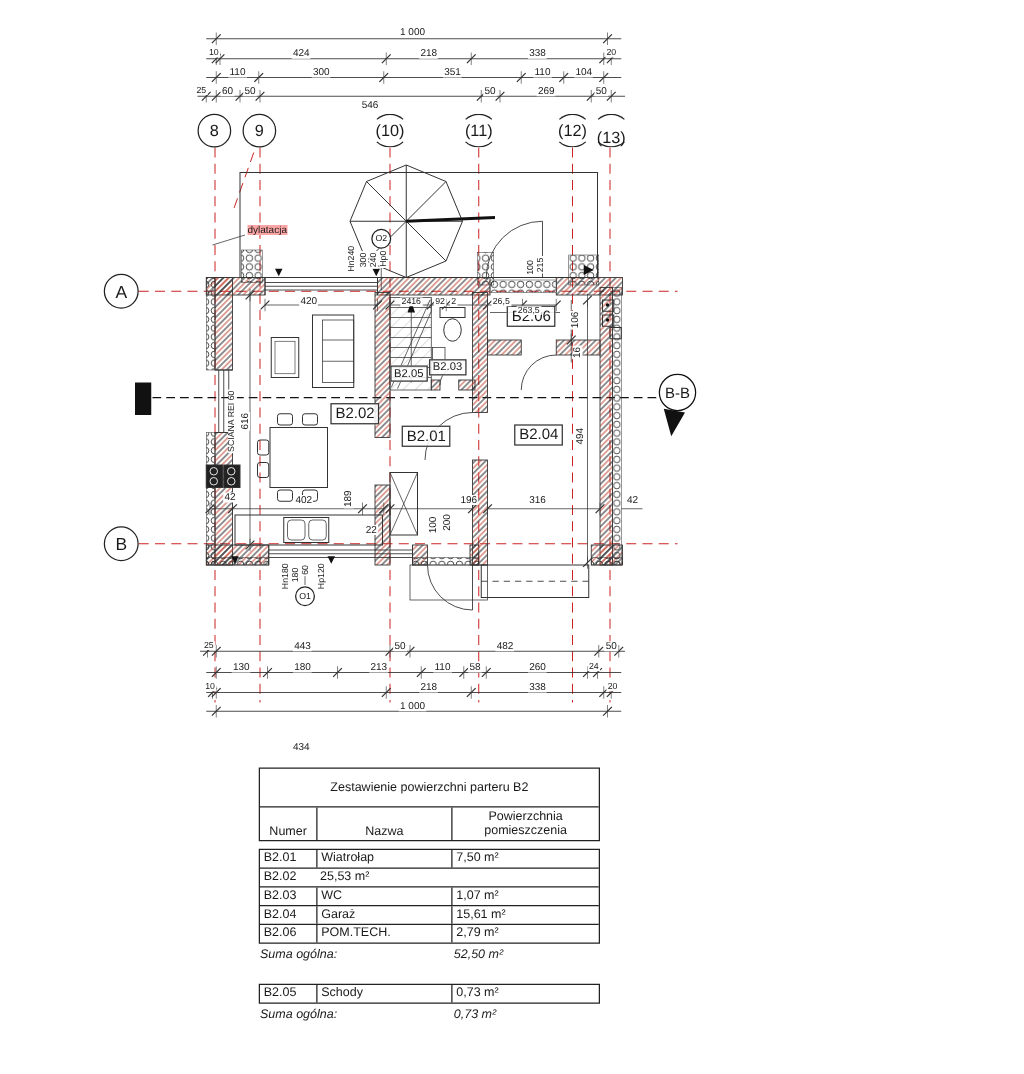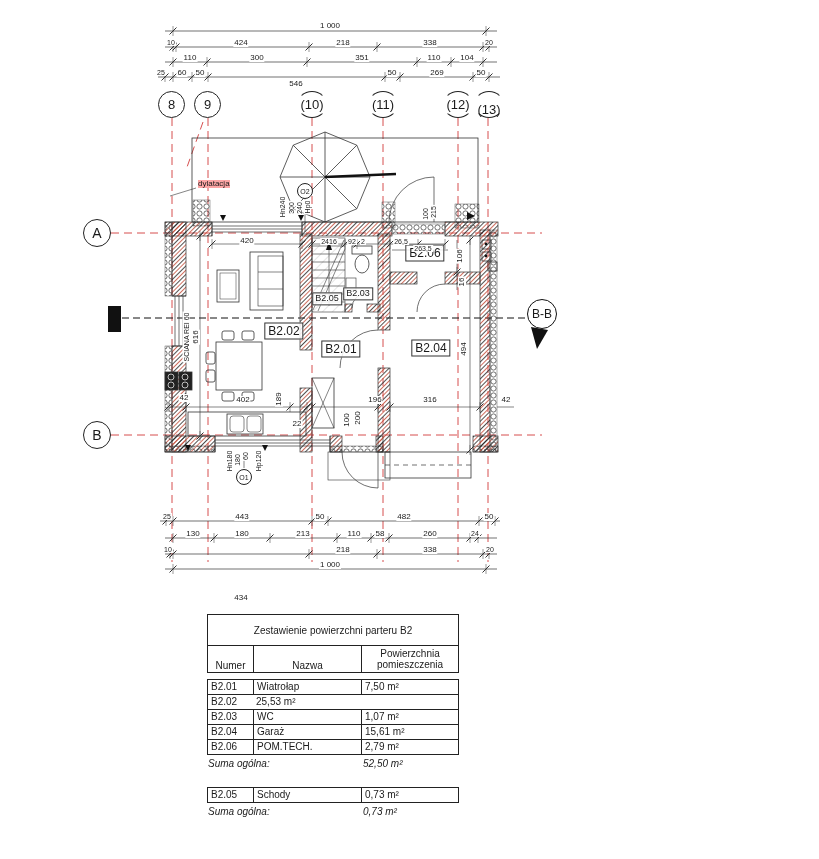--- a/index.html
+++ b/index.html
@@ -14,21 +14,21 @@
   .room.small{font-size:9px;padding:0 2px;}
   .bub{position:absolute;width:27px;height:27px;border:1.3px solid #222;border-radius:50%;
        display:flex;align-items:center;justify-content:center;font-size:13px;background:#fff;box-sizing:border-box;}
   .bub.wrap{border-left-color:transparent;border-right-color:transparent;background:transparent;}
   .obub{position:absolute;width:16px;height:16px;border:1px solid #222;border-radius:50%;
         display:flex;align-items:center;justify-content:center;font-size:7px;background:#fff;box-sizing:border-box;}
   .secbub{position:absolute;width:30px;height:30px;border:1.4px solid #111;border-radius:50%;
         display:flex;align-items:center;justify-content:center;font-size:12px;background:#fff;box-sizing:border-box;}
   .ann{position:absolute;font-size:8px;line-height:1;background:#fca5a5;white-space:nowrap;}
   
-  .tbl{position:absolute;left:207px;width:252px;font-size:10px;}
+  .tbl{position:absolute;left:207px;width:273px;font-size:10px;}
   .thead{border:1px solid #222;}
   .t-title{height:30px;display:flex;align-items:center;justify-content:center;}
   .t-cols{display:flex;border-top:1px solid #222;}
   .t-cols>div{display:flex;align-items:center;justify-content:center;text-align:center;min-height:26px;box-sizing:border-box;}
   .c-num{width:45px;align-items:flex-end !important;padding-bottom:1px;}
   .c-name{width:109px;border-left:1px solid #222;border-right:1px solid #222;align-items:flex-end !important;padding-bottom:1px;}
   .c-area{flex:1;line-height:1.15;}
   .tbody{border:1px solid #222;margin-top:6px;}
   .trow{display:flex;border-top:1px solid #222;}
   .trow:first-child{border-top:none;}

